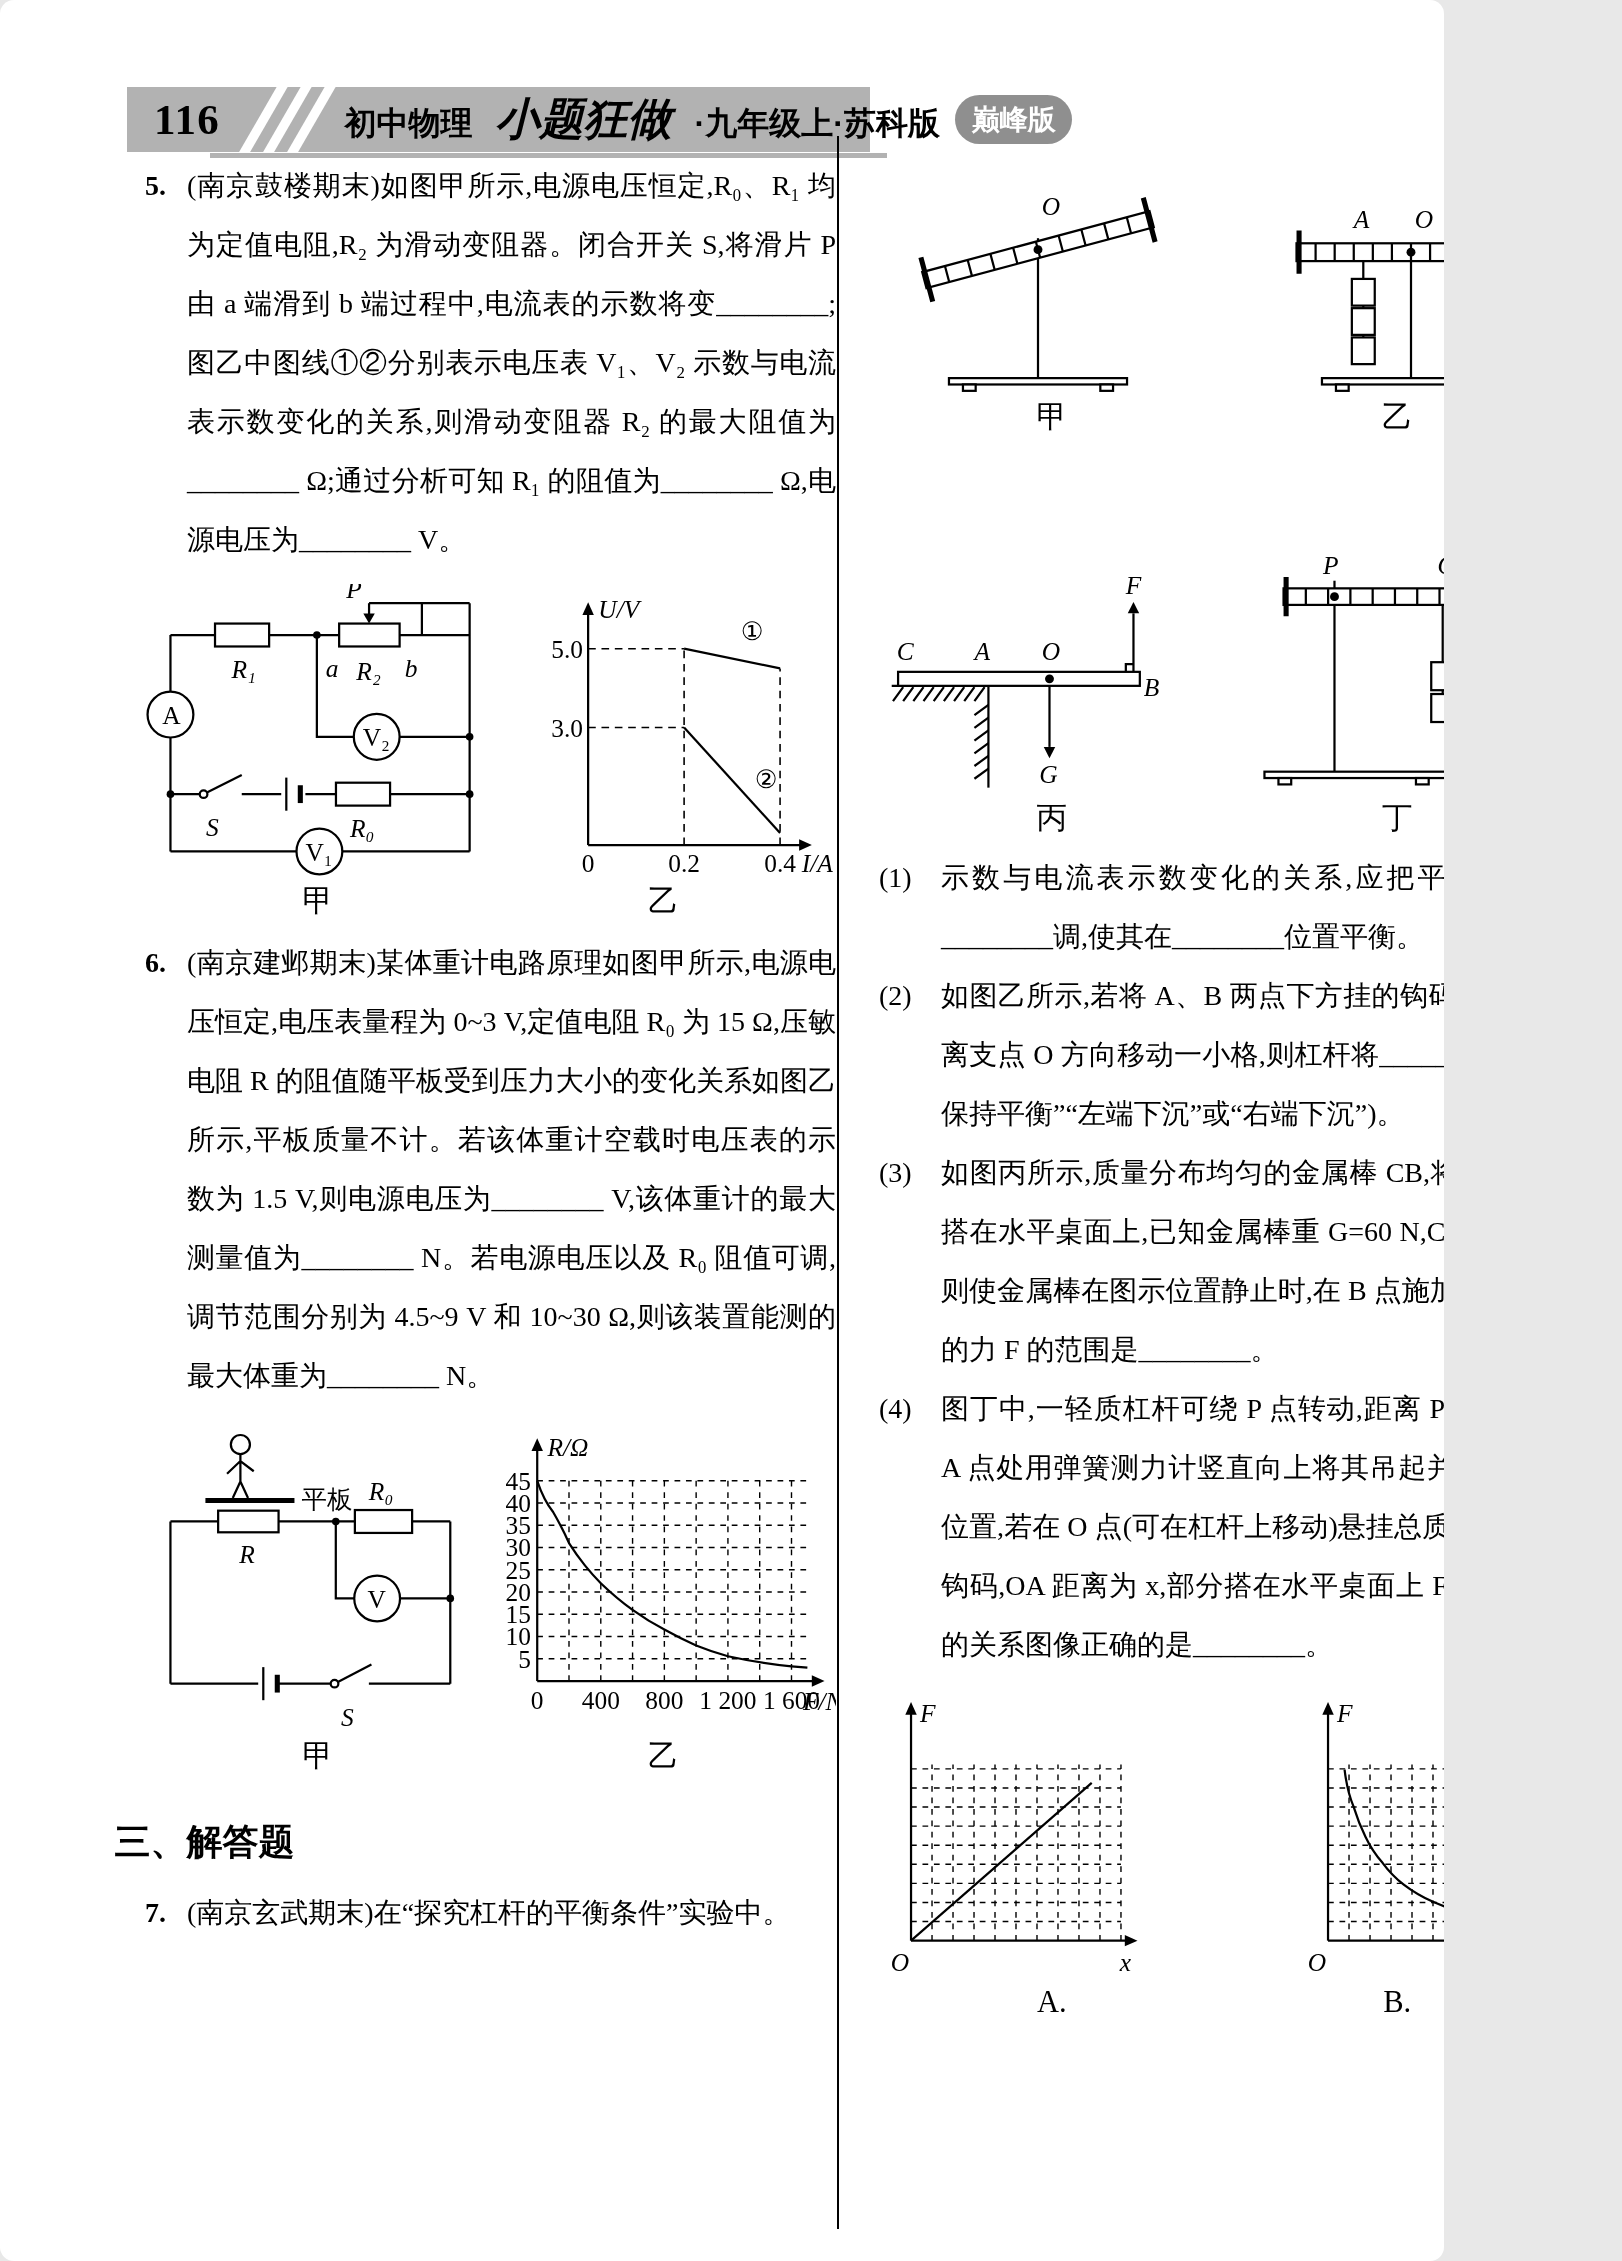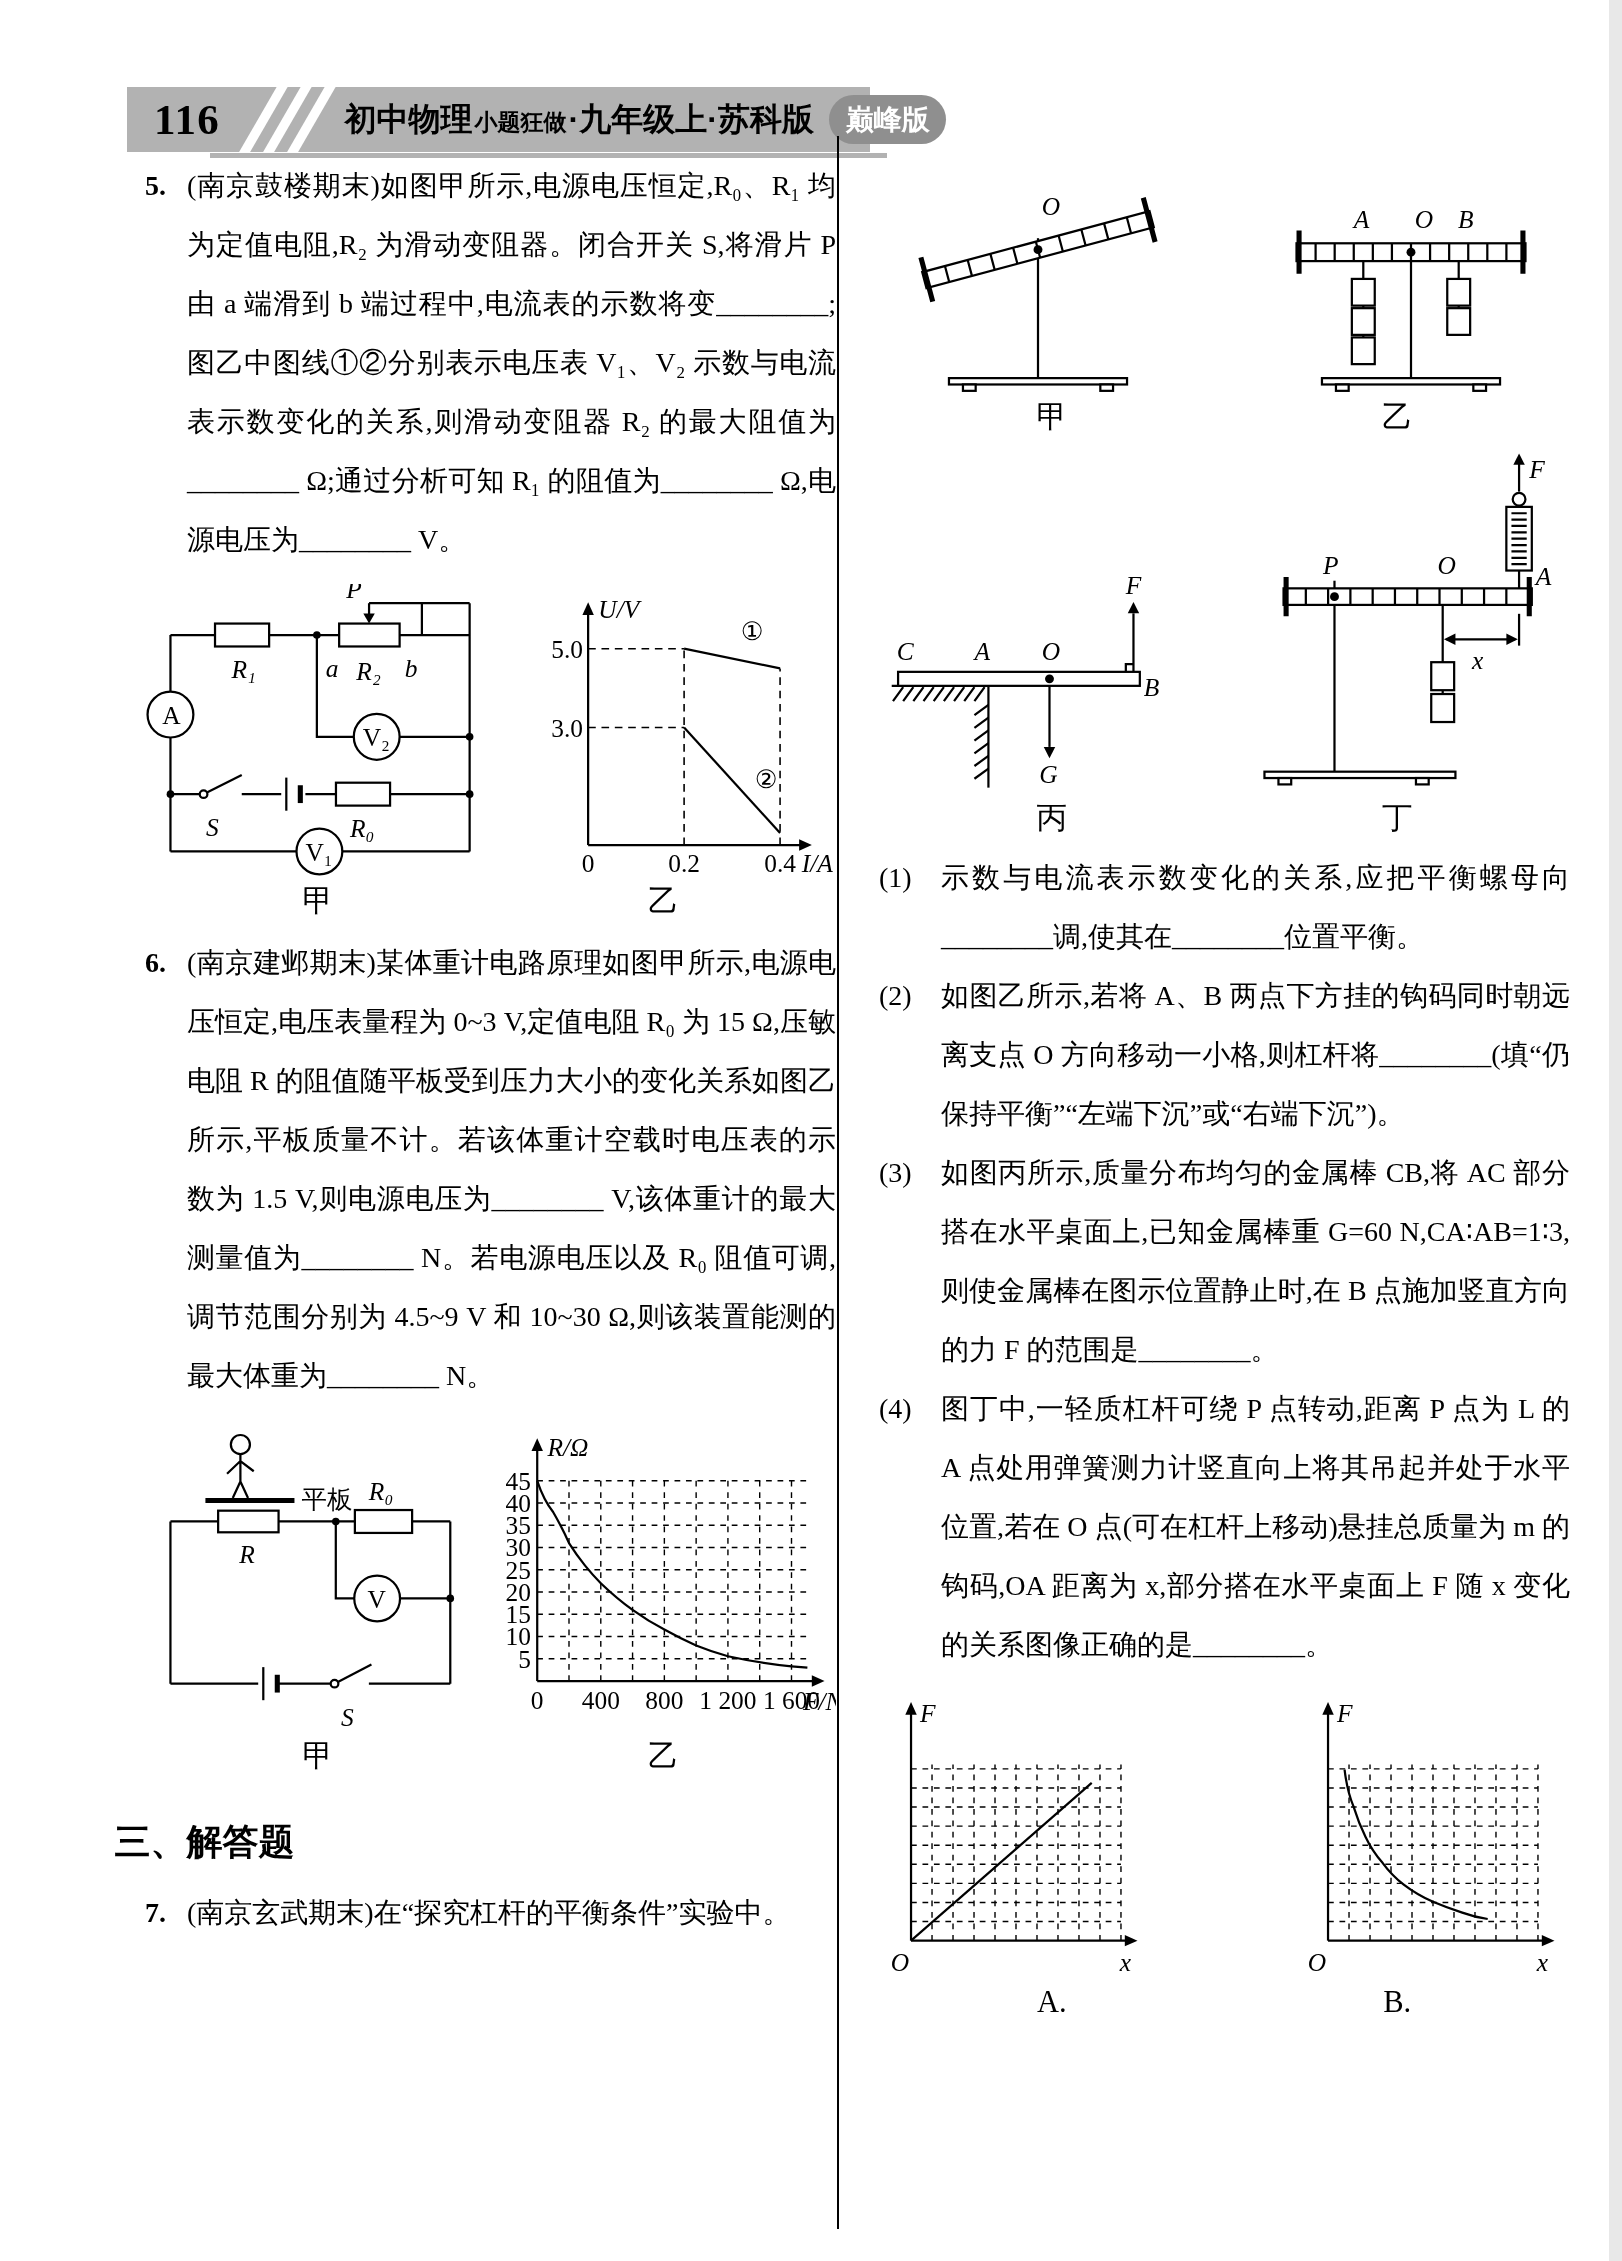--- a/index.html
+++ b/index.html
@@ -1,26 +1,26 @@
 <!DOCTYPE html>
 <html style="font-size:10.2px"><head>
 <meta charset="utf-8">
 <style>
   html,body{margin:0;padding:0;background:#e8e8e8;}
-  .page{position:relative;width:1609px;height:2261px;background:#ffffff;overflow:hidden;
-        font-family:"Liberation Serif","DejaVu Serif",serif;color:#000;}
+  .page{position:relative;width:1444px;height:2261px;background:#ffffff;overflow:hidden;
+        font-family:"Liberation Serif","DejaVu Serif",serif;color:#000;border-radius:14px;}
   
   .banner{position:absolute;left:127px;top:87px;width:743px;height:65px;background:#b2b2b2;
           display:flex;align-items:center;}
   .banner .pagenum{font-size:43px;font-weight:bold;margin-left:27px;letter-spacing:1.3px;}
   .stripe{width:11.4px;height:130%;background:#ffffff;transform:skewX(-30deg);margin-left:12.7px;flex:none;}
   .stripe.first{margin-left:38px;}
   .banner .title{white-space:nowrap;margin-left:27px;font-family:"Liberation Sans","DejaVu Sans",sans-serif;
                  font-weight:bold;font-size:32px;}
-  .banner .logo{font-size:23px;margin:0 2px;}
+  .banner .logo{font-style:italic;font-size:44px;margin:0 23px;}
   .badge{margin-left:15.3px;background:#8f8f8f;color:#fff;border-radius:28px;padding:5.1px 16.5px;
          font-size:28px;font-weight:bold;font-family:"Liberation Sans","DejaVu Sans",sans-serif;white-space:nowrap;text-align:center;}
   .banner-tail{position:absolute;left:210px;top:153px;width:677px;height:5.1px;background:#b2b2b2;}
   .divider{position:absolute;left:837px;top:136px;width:1.9px;height:2093px;background:#000;}
   
   .col{position:absolute;}
   .col-left{left:145px;top:156px;width:691px;}
   .col-right{left:879px;top:145px;width:691px;}
   .q{display:flex;font-size:28px;line-height:59px;}
   .qnum{flex:0 0 42px;font-weight:bold;}

